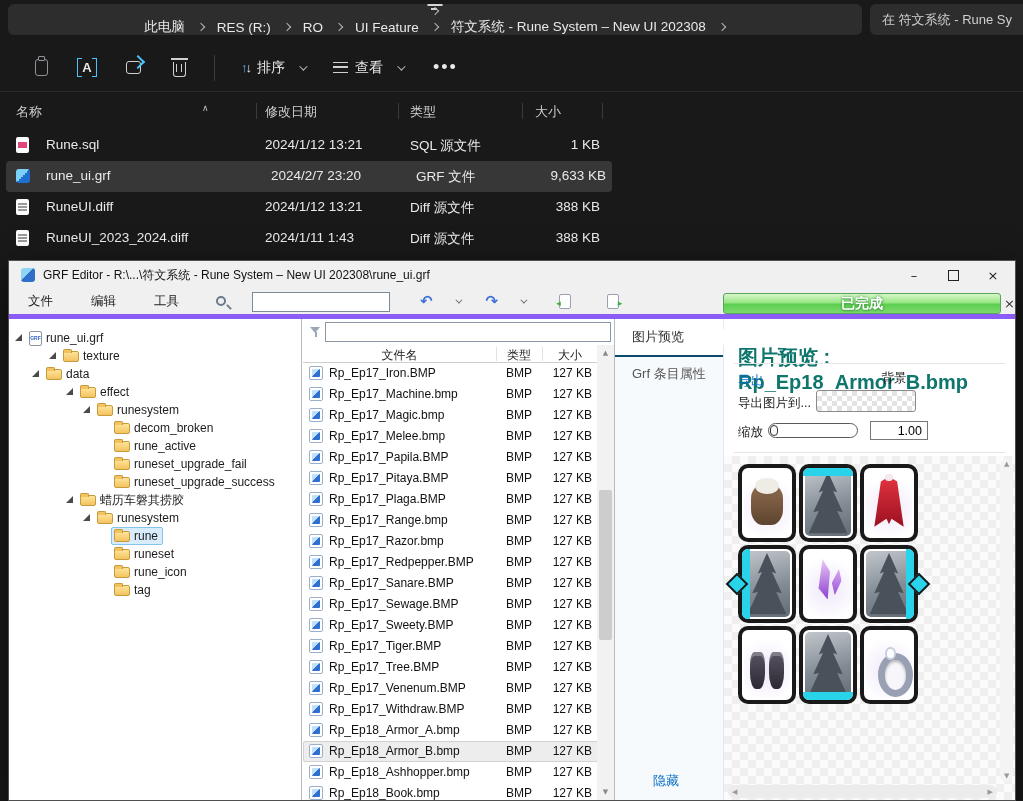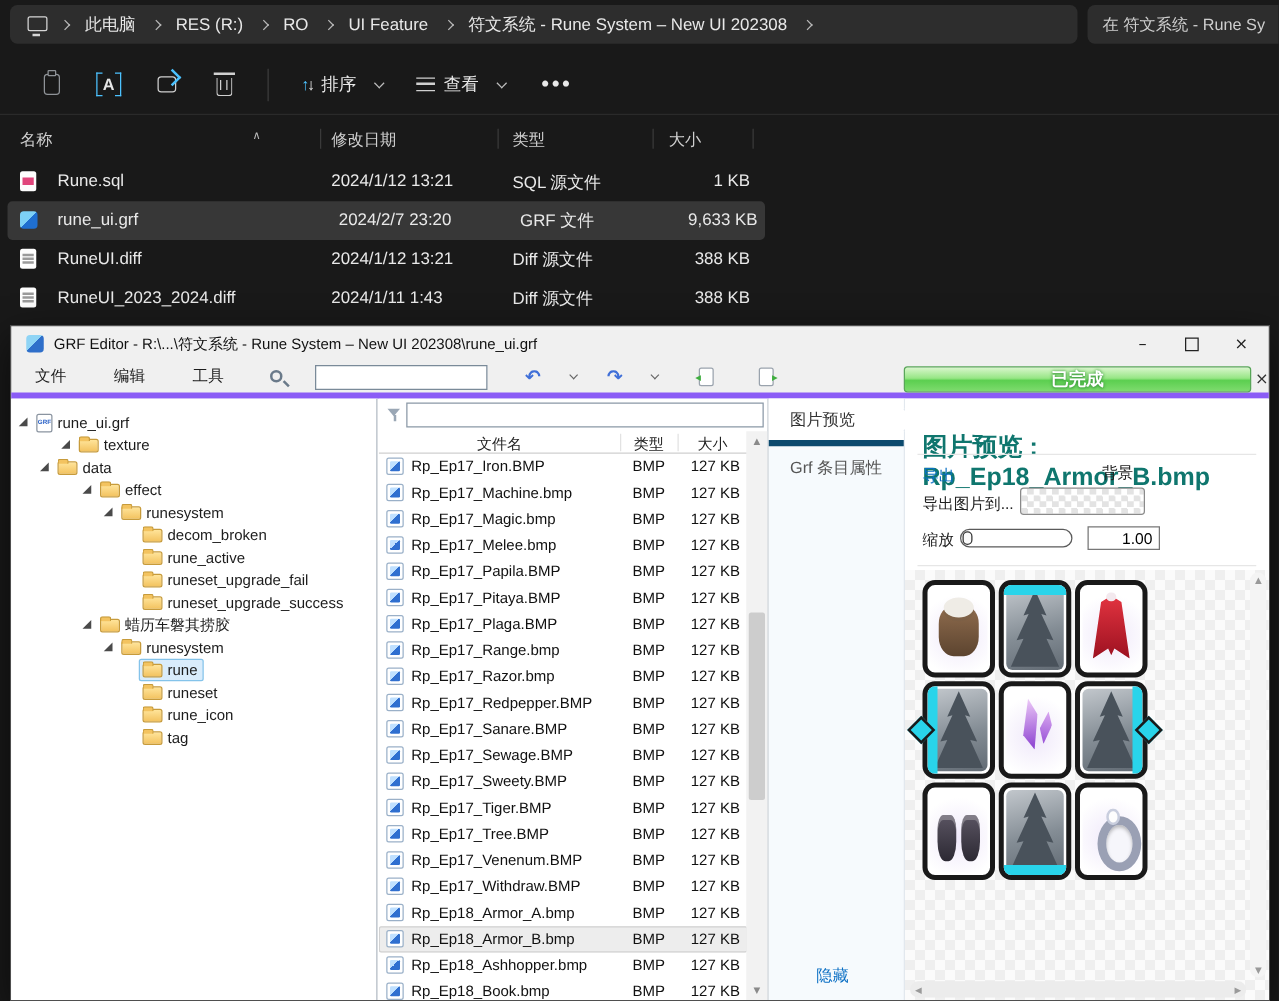--- a/index.html
+++ b/index.html
@@ -2,21 +2,21 @@
 <html><head>
 <meta charset="utf-8">
 <style>
   * { margin:0; padding:0; box-sizing:border-box; }
   html,body { background:#111; }
   .stage { position:relative; width:1023px; height:801px; background:#191919; overflow:hidden;
            font-family:"Liberation Sans", sans-serif; }
 
   
   .addr-bar { position:absolute; left:8px; top:4px; width:854px; height:31px; background:#2d2d2d;
-              border-radius:6px; display:flex; align-items:center; padding:0 10px; color:#e8e8e8; font-size:13.5px; }
+              border-radius:6px; display:flex; align-items:center; padding:0 10px; color:#e8e8e8; font-size:13.5px;flex-direction:column; }
   .search-pill { position:absolute; left:870px; top:4px; width:160px; height:31px; background:#2d2d2d;
               border-radius:6px; display:flex; align-items:center; padding:0 12px; color:#cfcfcf; font-size:13px;
               white-space:nowrap; overflow:hidden; }
   .mon-icon { width:16px; height:12px; border:1.6px solid #d6d6d6; border-radius:2px; position:relative; margin:0 4px 2px 4px; }
   .mon-icon::after { content:''; position:absolute; left:3px; bottom:-5px; width:6px; height:2px; background:#d6d6d6; }
   .crumb { display:flex; align-items:center; }
   .crumb-label { padding:4px 6px; border-radius:4px; white-space:nowrap; }
   .chev-r { width:6px; height:6px; border-top:1.5px solid #b9b9b9; border-right:1.5px solid #b9b9b9;
             transform:rotate(45deg); margin:0 7px; flex:none; }
   .chev-d { width:6px; height:6px; border-right:1.5px solid #bdbdbd; border-bottom:1.5px solid #bdbdbd;
@@ -127,21 +127,21 @@
   .bmp-ico { position:absolute; left:6px; top:3px; width:14px; height:14px; background:#fff; border:1px solid #9ab0c8; border-radius:2px; }
   .bmp-ico::after { content:''; position:absolute; left:2px; top:2px; right:2px; bottom:2px; background:linear-gradient(135deg,#bfe0ff 0 45%,#2f6fd0 45% 100%); border-radius:1px; }
   .list-scroll { position:absolute; right:0; top:26px; bottom:0; width:17px; background:#f2f2f2; }
   .sc-arrow { position:absolute; left:0; width:17px; height:16px; color:#8a8a8a; font-size:7px; text-align:center; line-height:16px; font-family:"DejaVu Sans", sans-serif; }
   .list-thumb { position:absolute; left:2px; top:145px; width:13px; height:150px; background:#cdcdcd; border-radius:2px; }
 
   
   .right-pane { position:absolute; left:606px; top:0; right:0; bottom:0; background:#fff; }
   .tab-col { position:absolute; left:0; top:0; bottom:0; width:109px; background:#f6fafd; border-right:1px solid #e2e8ee; }
   .side-tab { position:relative; height:38px; display:flex; align-items:center; padding-left:17px; font-size:13px; color:#333;
-              border-bottom:5px solid #0c4a6e; }
+              border-bottom:2px solid #0c4a6e; }
   .side-tab.active { background:#fff; }
   .side-tab.active::after { content:''; position:absolute; right:-7px; top:50%; width:12px; height:12px; background:#fff;
               transform:translateY(-50%) rotate(45deg); border-top:1px solid #e2e8ee; border-right:1px solid #e2e8ee; }
   .hide-link { position:absolute; left:17px; bottom:10px; color:#0b6fc4; font-size:13px;margin-left:21px; }
 
   .prev-pane { position:absolute; left:109px; right:0; top:0; bottom:0; background:#fff; }
   .prev-title { position:absolute; left:14px; top:25px; font-size:20px; font-weight:bold; color:#0f766e; }
   .hr1 { position:absolute; left:10px; right:10px; top:44px; height:1px; background:#e6e6e6; }
   .export-link { position:absolute; left:14px; top:53px; color:#0b6fc4; font-size:13px; }
   .bg-label { position:absolute; left:120px; top:51px; width:100px; text-align:center; font-size:12.5px; color:#222; }

